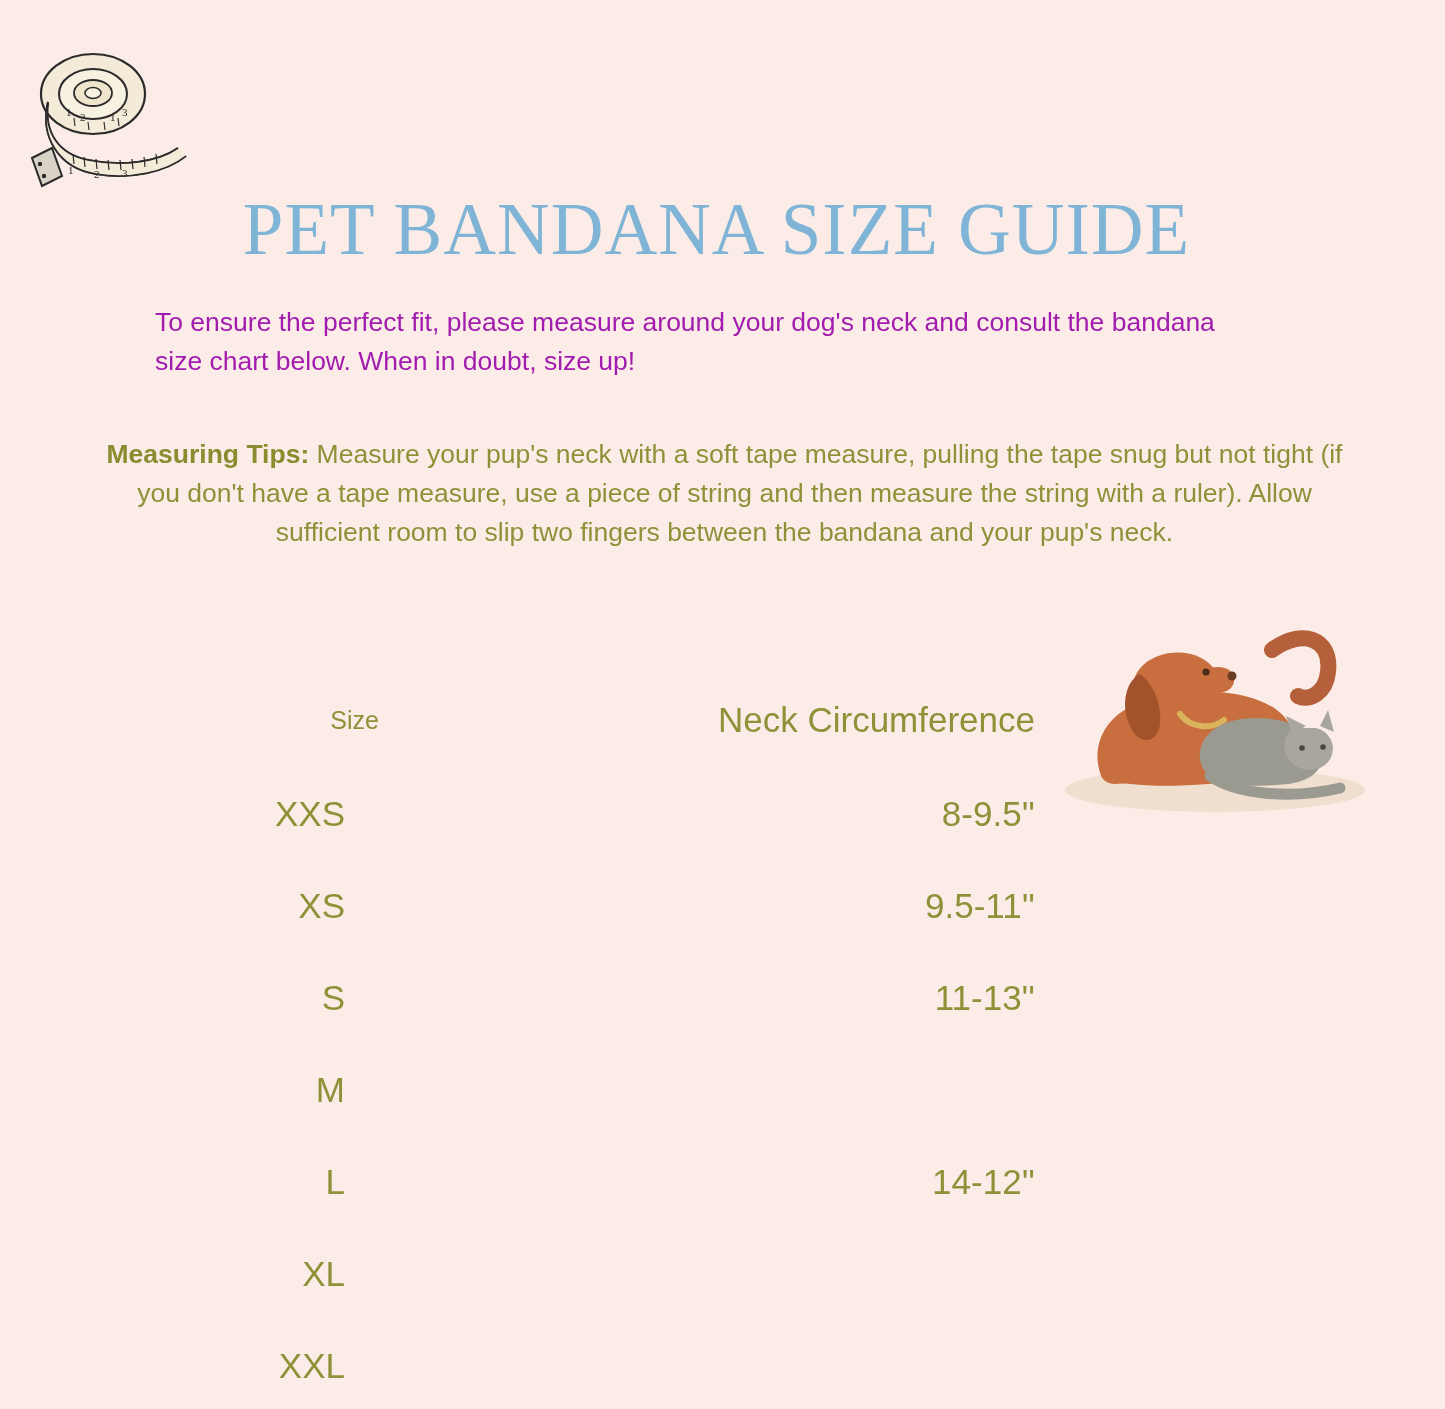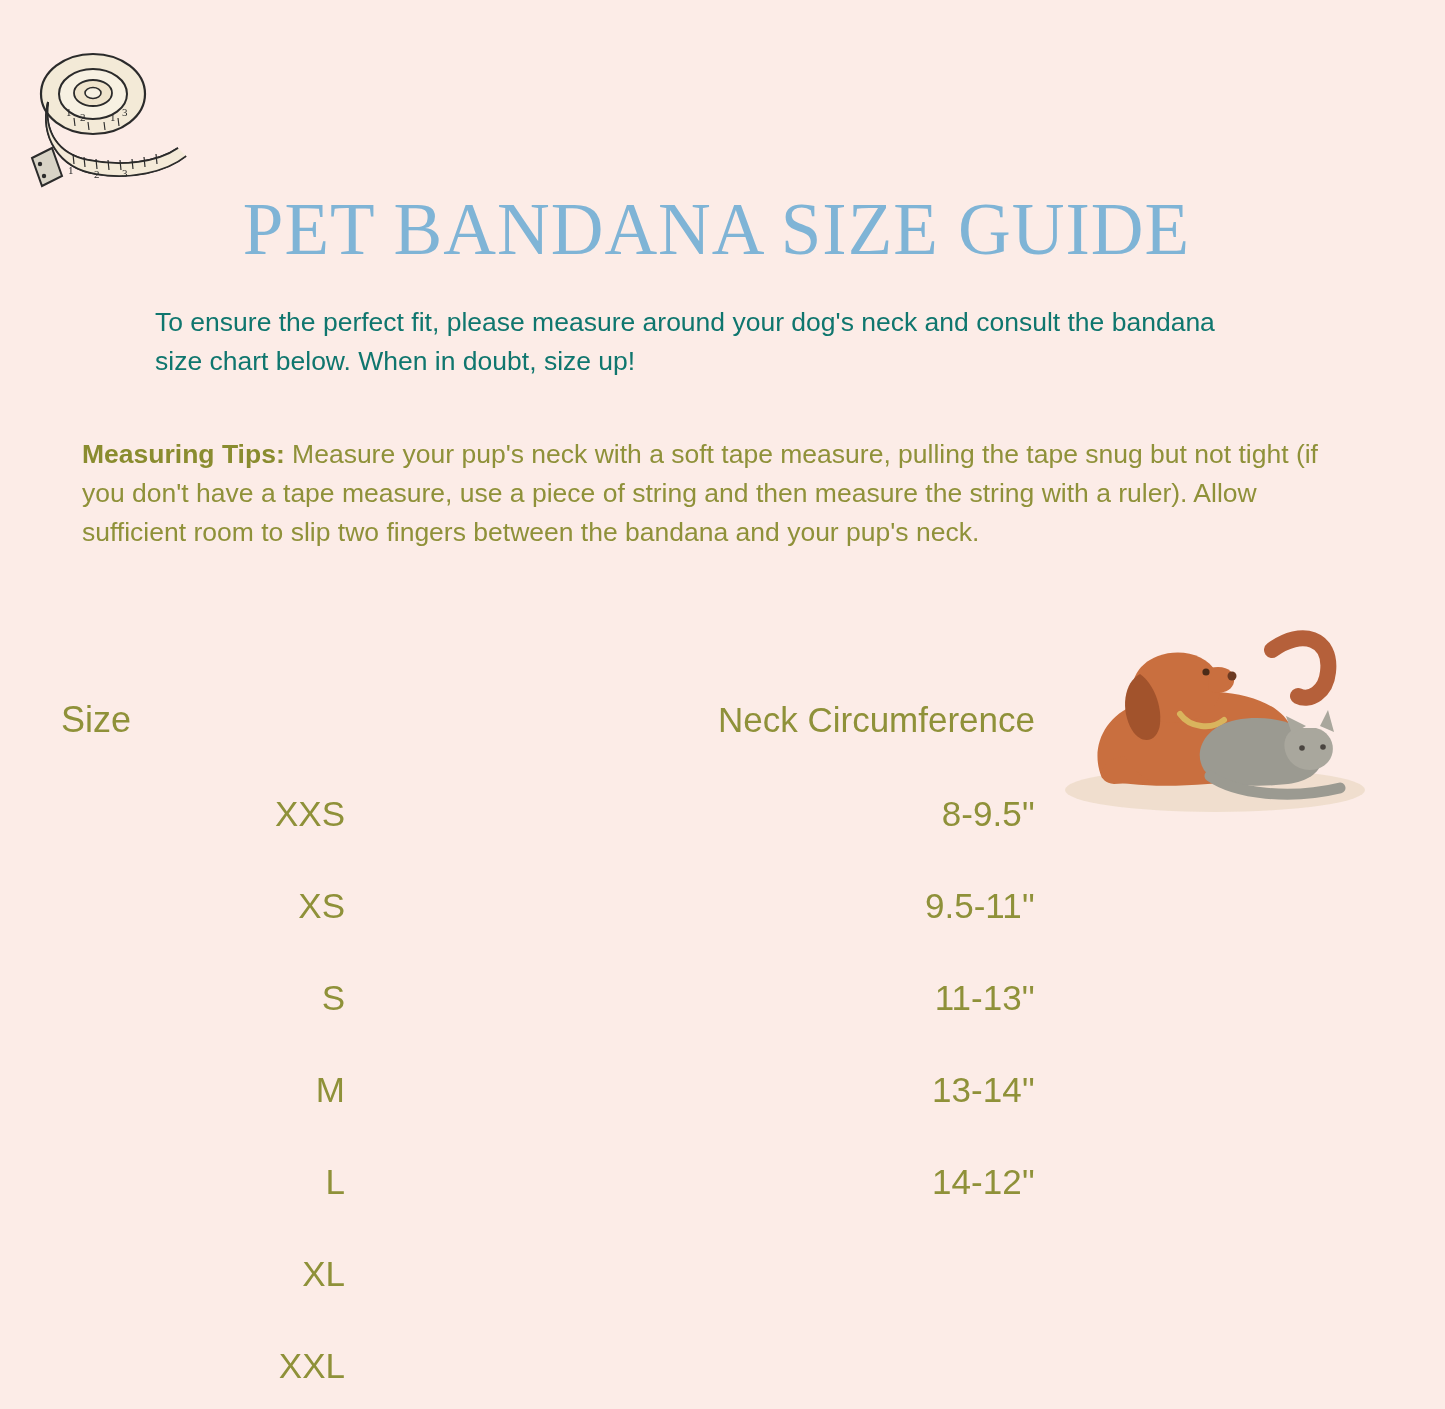--- a/index.html
+++ b/index.html
@@ -46,33 +46,34 @@
   }
 
   
   .intro {
     position: absolute;
     left: 155px;
     top: 303px;
     width: 1105px;
     font-size: 26.5px;
     line-height: 1.48;
-    color: #0f766e;
+    color: #a21caf;
     text-align: left;
   }
 
   
   .tips {
     position: absolute;
     left: 82px;
     top: 435px;
     width: 1285px;
     font-size: 26.5px;
     line-height: 1.48;
     color: #8f9139;
+    text-align: center;
   }
   .tips b {
     font-weight: 700;
     color: #8a8c2f;
   }
 
   
   .pets {
     position: absolute;
     left: 1040px;
@@ -94,23 +95,24 @@
     align-items: center;
     height: 92px;
   }
   .row.header { height: 96px; }
   .cell-size {
     width: 290px;
     text-align: right;
     font-size: 35px;
   }
   .row.header .cell-size {
-    text-align: left;
+    text-align: right;
     padding-left: 6px;
-    font-size: 36px;
+    font-size: 25px;
+    margin-left: 28px;
   }
   .cell-neck {
     flex: 1;
     text-align: right;
     font-size: 35px;
   }
   .row.header .cell-neck {
     font-size: 35px;
   }
 </style>
@@ -229,21 +231,20 @@
     <div class="row">
       <div class="cell-size">XS</div>
       <div class="cell-neck">9.5-11''</div>
     </div>
     <div class="row">
       <div class="cell-size">S</div>
       <div class="cell-neck">11-13''</div>
     </div>
     <div class="row">
       <div class="cell-size">M</div>
-      <div class="cell-neck">13-14''</div>
     </div>
     <div class="row">
       <div class="cell-size">L</div>
       <div class="cell-neck">14-12''</div>
     </div>
     <div class="row">
       <div class="cell-size">XL</div>
     </div>
     <div class="row">
       <div class="cell-size">XXL</div>

